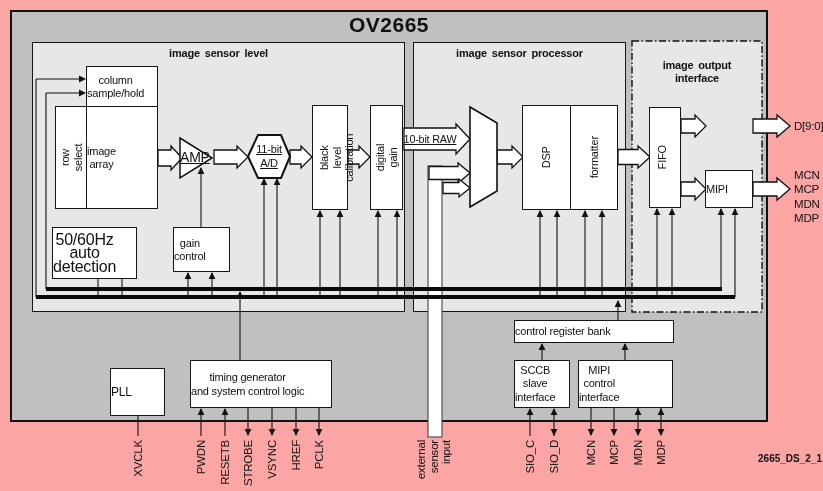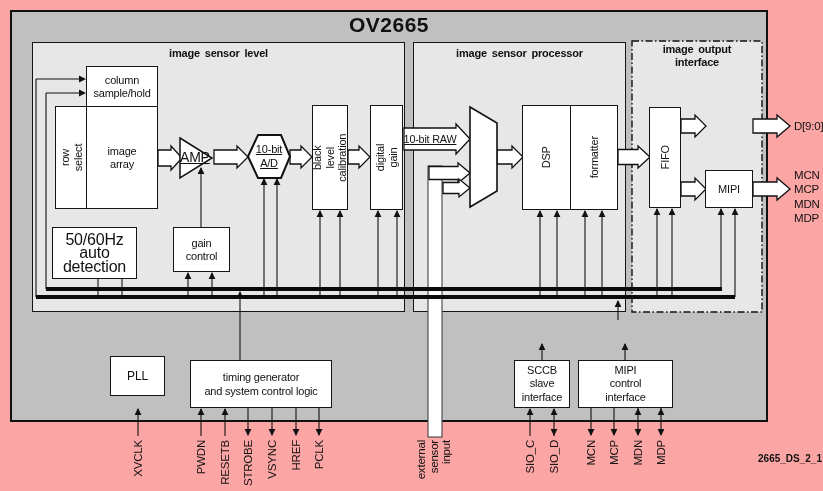--- a/index.html
+++ b/index.html
@@ -8,21 +8,21 @@
   .outer{position:absolute;left:10px;top:10px;width:758px;height:412px;background:#c0c0c0;
          border:2px solid #111;box-sizing:border-box;z-index:0;}
   .title{position:absolute;left:10px;top:13px;width:758px;text-align:center;
          font-size:21px;font-weight:700;letter-spacing:0.5px;z-index:4;}
   .section{position:absolute;background:#e7e7e7;border:1.3px solid #151515;box-sizing:border-box;z-index:1;}
   .section.nb{border:none;}
   .sec-title{position:absolute;z-index:4;font-weight:700;font-size:11px;text-align:center;
          white-space:pre-line;line-height:13px;word-spacing:2px;}
   svg.wires{position:absolute;left:0;top:0;z-index:2;}
   .block{position:absolute;background:#fff;border:1.4px solid #151515;box-sizing:border-box;
-         display:flex;align-items:center;justify-content:center;text-align:center;
+         display:flex;align-items:center;text-align:center;
          white-space:pre-line;z-index:3;font-size:11px;line-height:13px;}
   .block .rot{transform:rotate(-90deg);white-space:pre-line;text-align:center;line-height:12.5px;}
   .nbr{border-right:none;} .nbb{border-bottom:none;}
   .half{position:absolute;top:0;height:100%;width:50%;display:flex;align-items:center;justify-content:center;}
   .half.right{left:50%;border-left:1.4px solid #151515;box-sizing:border-box;}
   .half.left{left:0;}
   .olabel{position:absolute;z-index:4;text-align:center;white-space:pre-line;font-size:11px;line-height:13.5px;text-decoration:underline;}
   .pin{position:absolute;top:440px;z-index:4;font-size:11.5px;line-height:12.5px;white-space:pre-line;
        transform-origin:0 0;transform:rotate(-90deg) translateX(-100%);}
   .pin.multi{text-align:right;}
@@ -37,21 +37,21 @@
 
   <div class="outer"></div>
   <div class="title">OV2665</div>
 
   <div class="section" style="left:32px;top:42px;width:373px;height:270px"></div>
   <div class="section" style="left:413px;top:42px;width:213px;height:270px"></div>
   <div class="section nb" style="left:632px;top:41px;width:130px;height:271px"></div>
 
   <div class="sec-title" style="left:32px;top:47px;width:373px">image sensor level</div>
   <div class="sec-title" style="left:413px;top:47px;width:213px">image sensor processor</div>
-  <div class="sec-title" style="left:632px;top:43px;width:130px">image output
+  <div class="sec-title" style="left:632px;top:59px;width:130px">image output
 interface</div>
 
   <svg class="wires" id="wires" width="823" height="491" viewBox="0 0 823 491">
       <rect x="632" y="41" width="130" height="271" fill="none" stroke="#111" stroke-width="1.4" stroke-dasharray="7 2.5 1.5 2.5"></rect>
       <rect x="428" y="166" width="14" height="271" fill="#fff" stroke="#444" stroke-width="1.1"></rect>
       <path d="M158 150L171 150L171 146L182 158L171 170L171 166L158 166Z" fill="#fff" stroke="#111" stroke-width="1.3"></path>
       <path d="M214 150L237 150L237 146L248 157L237 168L237 164L214 164Z" fill="#fff" stroke="#111" stroke-width="1.3"></path>
       <path d="M290 150L301 150L301 146L312 157L301 168L301 164L290 164Z" fill="#fff" stroke="#111" stroke-width="1.3"></path>
       <path d="M348 150L359 150L359 146L370 157L359 168L359 164L348 164Z" fill="#fff" stroke="#111" stroke-width="1.3"></path>
       <path d="M404 128L456 128L456 124L470 139L456 154L456 150L404 150Z" fill="#fff" stroke="#111" stroke-width="1.3"></path>
@@ -171,36 +171,38 @@
     <span class="rot">FIFO</span></div>
   <div class="block" style="left:705px;top:170px;width:48px;height:38px">
     <span>MIPI</span></div>
   <div class="block" style="left:52px;top:227px;width:85px;height:52px;font-size:16px;line-height:13.5px">
     <span>50/60Hz
 auto
 detection</span></div>
   <div class="block" style="left:173px;top:227px;width:57px;height:45px">
     <span>gain
 control</span></div>
-  <div class="block" style="left:110px;top:356px;width:55px;height:40px;font-size:12px">
+  <div class="block" style="left:110px;top:368px;width:55px;height:48px;font-size:12px">
     <span>PLL</span></div>
   <div class="block" style="left:190px;top:360px;width:142px;height:48px;line-height:14px">
     <span>timing generator
 and system control logic</span></div>
+  <div class="block" style="left:514px;top:320px;width:160px;height:23px">
+    <span>control register bank</span></div>
   <div class="block" style="left:514px;top:360px;width:56px;height:48px;line-height:13.5px">
     <span>SCCB
 slave
 interface</span></div>
   <div class="block" style="left:578px;top:360px;width:95px;height:48px;line-height:13.5px">
     <span>MIPI
 control
 interface</span></div>
 
   <div class="olabel" style="left:180px;top:151px;width:27px;font-size:14px">AMP</div>
-  <div class="olabel" style="left:247px;top:143px;width:44px">10-bit
+  <div class="olabel" style="left:247px;top:143px;width:44px">11-bit
 A/D</div>
   <div class="olabel" style="left:403px;top:133px;width:54px;font-size:10.8px">10-bit RAW</div>
 
   <div class="out-label" style="left:794px;top:119px">D[9:0]</div>
   <div class="out-label" style="left:794px;top:168px">MCN
 MCP
 MDN
 MDP</div>
 
   <span class="pin" style="left:132px">XVCLK</span>

